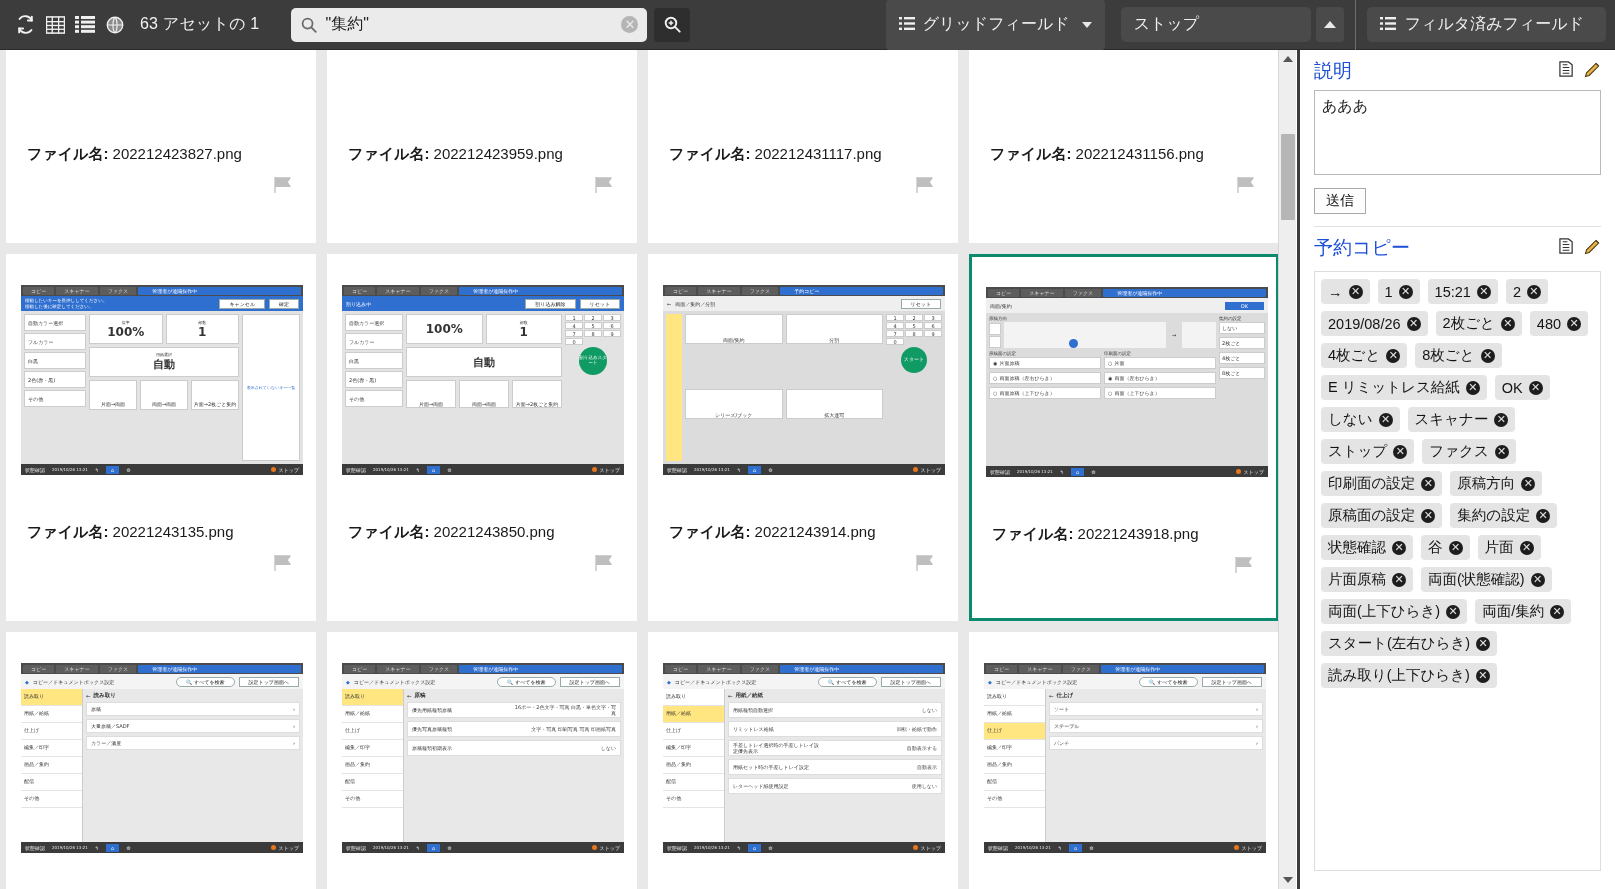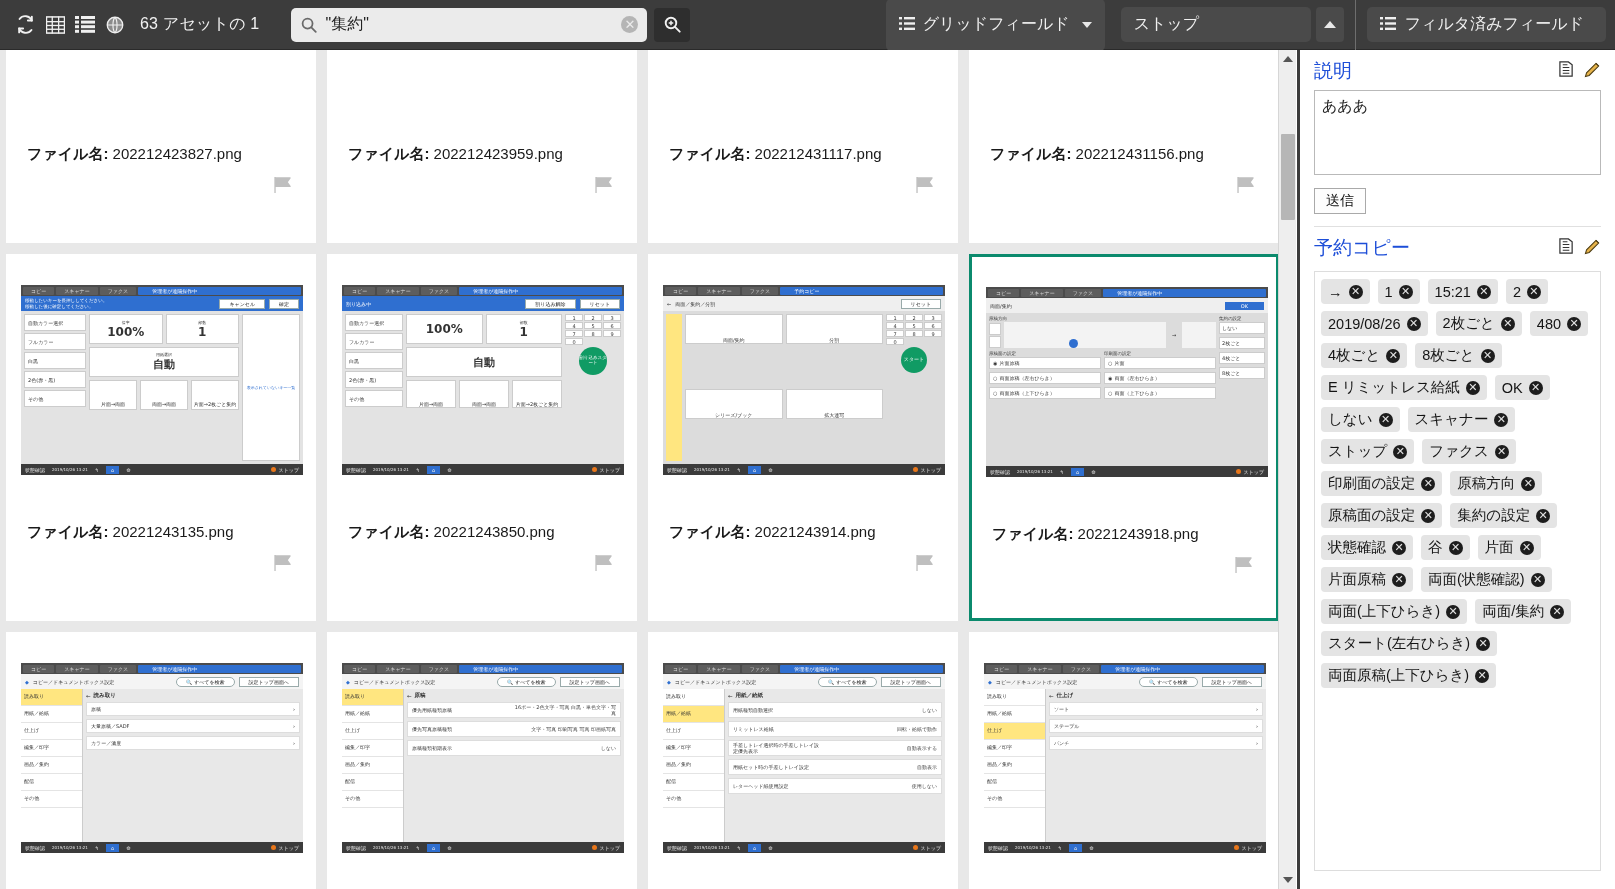--- a/index.html
+++ b/index.html
@@ -1033,18 +1033,18 @@
         </span>
         <span class="kw-tag">
           <span>両面/集約</span>
           <span class="kw-x">✕</span>
         </span>
         <span class="kw-tag">
           <span>スタート(左右ひらき)</span>
           <span class="kw-x">✕</span>
         </span>
         <span class="kw-tag">
-          <span>両面原稿(上下ひらき)</span>
+          <span>読み取り(上下ひらき)</span>
           <span class="kw-x">✕</span>
         </span>
       </div>
   </div>
 </div>
 
 </body></html>

